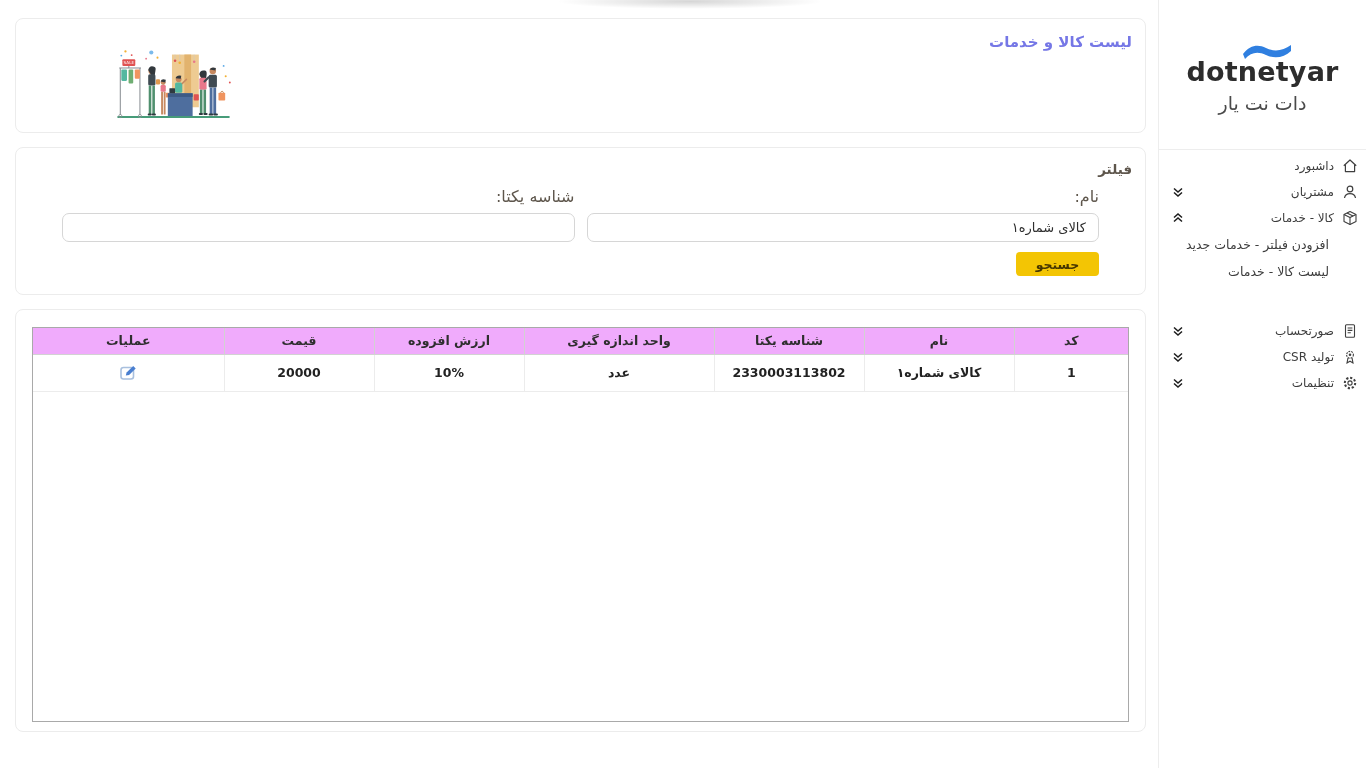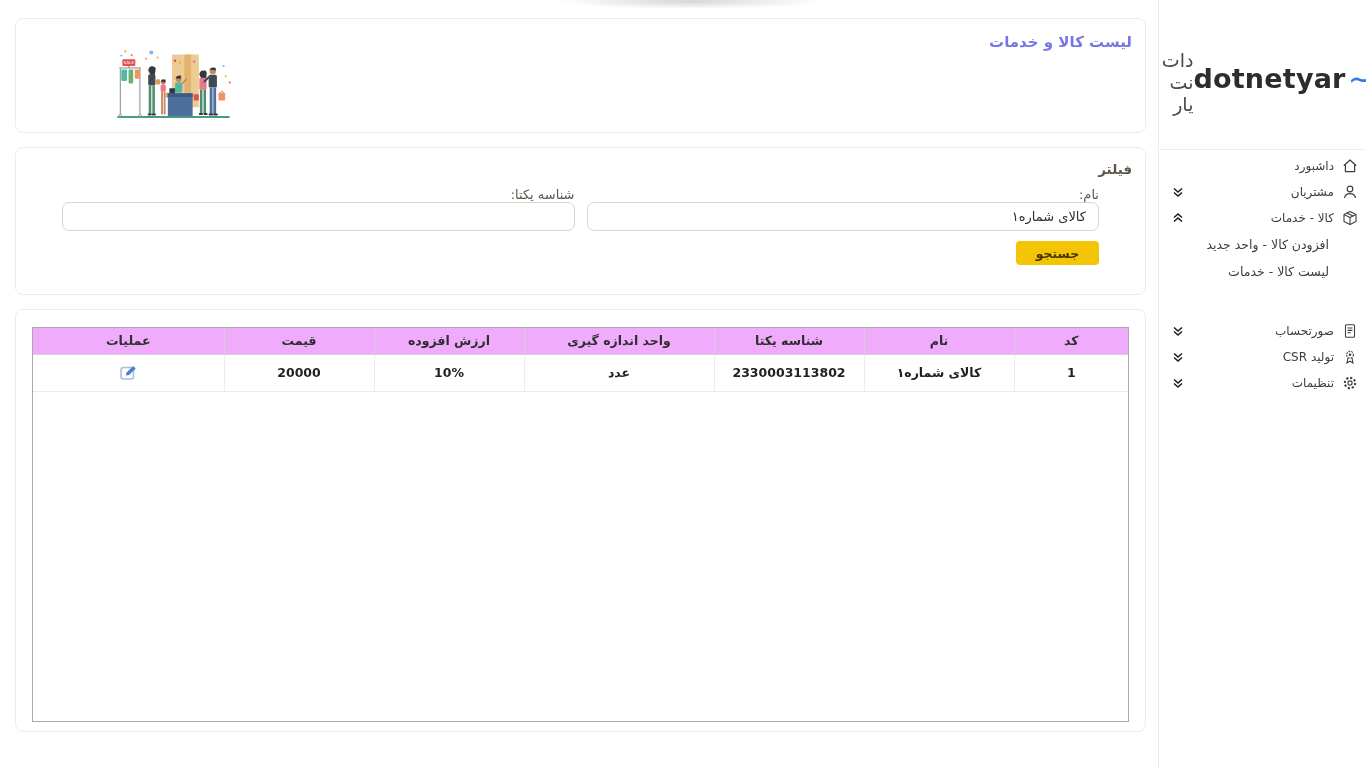--- a/index.html
+++ b/index.html
@@ -12,21 +12,21 @@
   }
   .layout { display: flex; height: 100%; }
 
   
   .sidebar {
     width: 208px; flex: 0 0 208px; background: #fff;
     border-left: 1px solid #ededed; height: 100%;
   }
   .logo-box {
     height: 150px; border-bottom: 1px solid #ededed;
-    display: flex; flex-direction: row; align-items: center; justify-content: center;
+    display: flex; flex-direction: column; align-items: center; justify-content: center;
     padding-top: 8px;
   }
   .logo-swoosh { margin-bottom: -3px; transform: translateX(4px); }
   .logo-text {
     direction: ltr; font-size: 27px; font-weight: 800; color: #2d2d2d;
     letter-spacing: 0.2px; line-height: 1;
   }
   .logo-sub { font-size: 19px; color: #4a4a4a; margin-top: 7px; }
 
   .nav { padding-top: 3px; }
@@ -59,21 +59,21 @@
   .page-title {
     position: absolute; top: 14px; right: 13px; margin: 0;
     font-size: 15px; font-weight: bold; color: #7577e6;
   }
   .header-illustration { position: absolute; left: 95px; top: 26px; }
 
   .filter-card { height: 148px; padding: 13px; }
   .filter-heading { margin: 0; font-size: 13.5px; font-weight: bold; color: #5e564c; }
   .filter-form { margin: 10px 33px 0; display: flex; gap: 12px; }
   .field { flex: 1 1 0; }
-  .field-label { display: block; font-size: 13px; color: #5e564c; }
+  .field-label { display: block; font-size: 16px; color: #5e564c; margin-bottom: 7px; }
   .text-input {
     width: 100%; height: 29px; border: 1px solid #d6d6d6; border-radius: 7px;
     padding: 0 12px; font-size: 13px; color: #2e2e2e; background: #fff; outline: none;
     font-family: inherit;
   }
   .filter-actions { margin: 10px 33px 0; }
   .search-button {
     width: 83px; height: 24px; border: none; border-radius: 4px;
     background: #f3c504; color: #473700; font-size: 12.5px; font-weight: bold;
     cursor: pointer; font-family: inherit;
@@ -158,21 +158,21 @@
         <span class="nav-label">کالا - خدمات</span>
         <span class="nav-chevron">
           <svg width="12" height="12" viewBox="0 0 12 12" fill="none" stroke="currentColor" stroke-width="1.5">
             <path d="M2 5.5 L6 2 L10 5.5"></path>
               <path d="M2 9.5 L6 6 L10 9.5"></path>
           </svg>
         </span>
       </div>
 
       <div class="nav-sub">
-        <span class="nav-label">افزودن کالا - واحد جدید</span>
+        <span class="nav-label">افزودن فیلتر - خدمات جدید</span>
       </div>
       <div class="nav-sub">
         <span class="nav-label">لیست کالا - خدمات</span>
       </div>
 
       <div class="nav-item nav-gap">
         <span class="nav-icon">
           <svg width="16" height="16" viewBox="0 0 16 16" fill="none" stroke="currentColor" stroke-width="1.1">
             <rect x="3.5" y="1.8" width="9" height="12.4" rx="1"></rect>
               <path d="M5.6 5 H10.4 M5.6 7.4 H10.4 M5.6 9.8 H8.8"></path>

